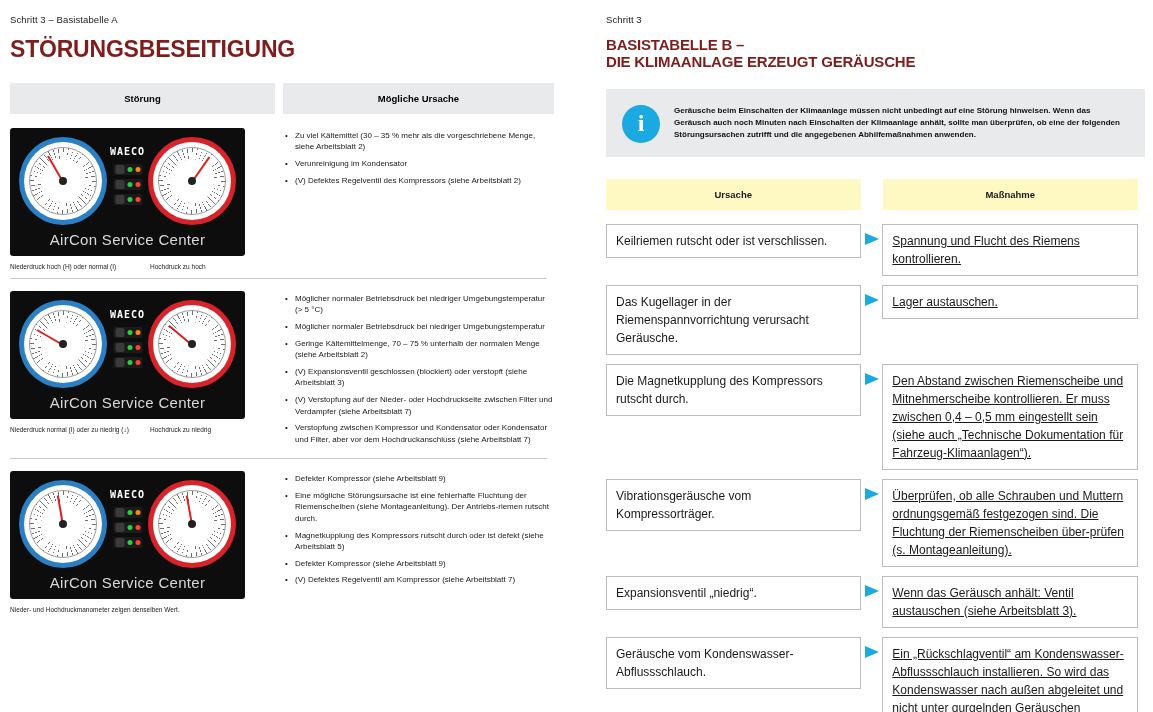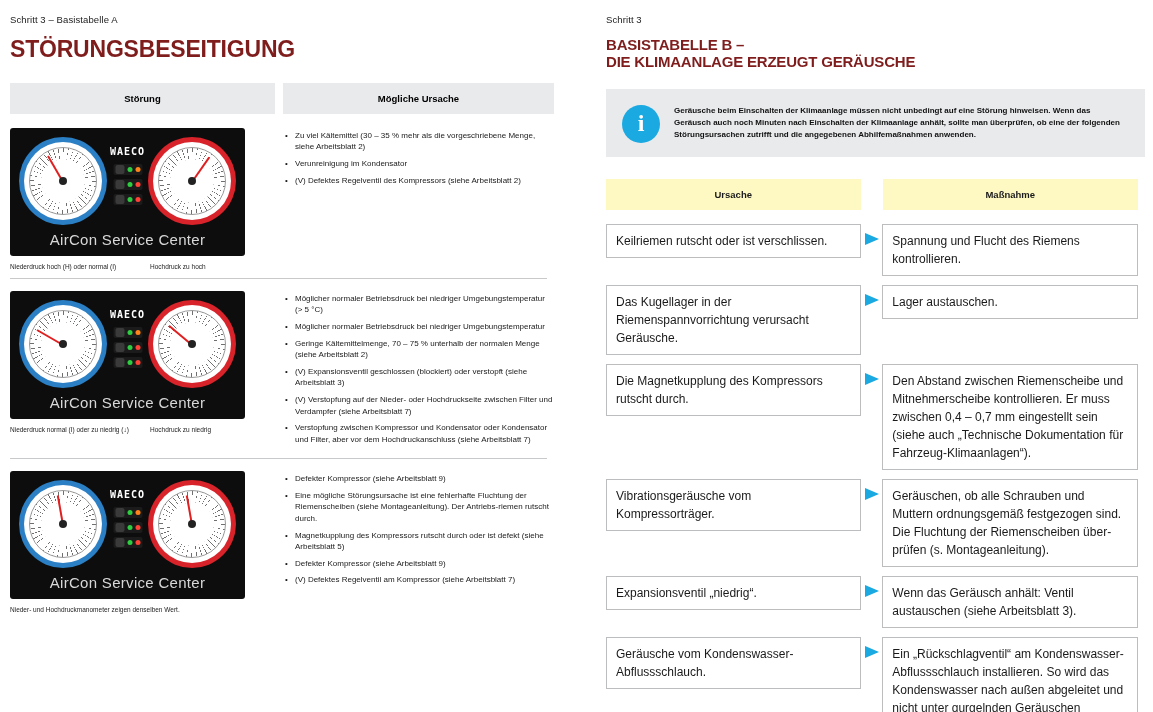--- a/index.html
+++ b/index.html
@@ -265,21 +265,21 @@
   }
   .rt-cell {
     border: 1px solid #bcbdbf;
     font-size: 12px;
     line-height: 1.5;
     padding: 7px 9px;
     min-height: 30px;
     color: #1a1a1a;
   }
   .rt-cell.cause { width: 258px; }
-  .rt-cell.action { width: 259px; }
+  .rt-cell.action { width: 259px; text-decoration: underline; }
   .arrow {
     width: 22px;
     display: flex;
     align-items: flex-start;
     justify-content: center;
     padding-top: 8px;
   }
   .arrow svg { display: block; }
 
   .nowrap-pre { white-space: pre-line; }
@@ -485,31 +485,31 @@
       <div class="rt-cell action">Lager austauschen.</div>
     </div>
 
     <div class="rt-row">
       <div class="rt-cell cause">Die Magnetkupplung des Kompressors rutscht durch.</div>
       <div class="arrow">
         <svg width="14" height="14" viewBox="0 0 14 14">
             <polygon points="0,1 14,7 0,13" fill="#1aa9e1"></polygon>
           </svg>
       </div>
-      <div class="rt-cell action">Den Abstand zwischen Riemenscheibe und Mitnehmerscheibe kontrollieren. Er muss zwischen 0,4 – 0,7 mm eingestellt sein (siehe auch „Technische Dokumentation für Fahrzeug-Klimaanlagen“).</div>
+      <div class="rt-cell action">Den Abstand zwischen Riemenscheibe und Mitnehmerscheibe kontrollieren. Er muss zwischen 0,4 – 0,5 mm eingestellt sein (siehe auch „Technische Dokumentation für Fahrzeug-Klimaanlagen“).</div>
     </div>
 
     <div class="rt-row">
       <div class="rt-cell cause">Vibrationsgeräusche vom Kompressorträger.</div>
       <div class="arrow">
         <svg width="14" height="14" viewBox="0 0 14 14">
             <polygon points="0,1 14,7 0,13" fill="#1aa9e1"></polygon>
           </svg>
       </div>
-      <div class="rt-cell action">Geräuschen, ob alle Schrauben und Muttern ordnungsgemäß festgezogen sind. Die Fluchtung der Riemenscheiben über-prüfen (s. Montageanleitung).</div>
+      <div class="rt-cell action">Überprüfen, ob alle Schrauben und Muttern ordnungsgemäß festgezogen sind. Die Fluchtung der Riemenscheiben über-prüfen (s. Montageanleitung).</div>
     </div>
 
     <div class="rt-row">
       <div class="rt-cell cause">Expansionsventil „niedrig“.</div>
       <div class="arrow">
         <svg width="14" height="14" viewBox="0 0 14 14">
             <polygon points="0,1 14,7 0,13" fill="#1aa9e1"></polygon>
           </svg>
       </div>
       <div class="rt-cell action">Wenn das Geräusch anhält: Ventil austauschen (siehe Arbeitsblatt 3).</div>

